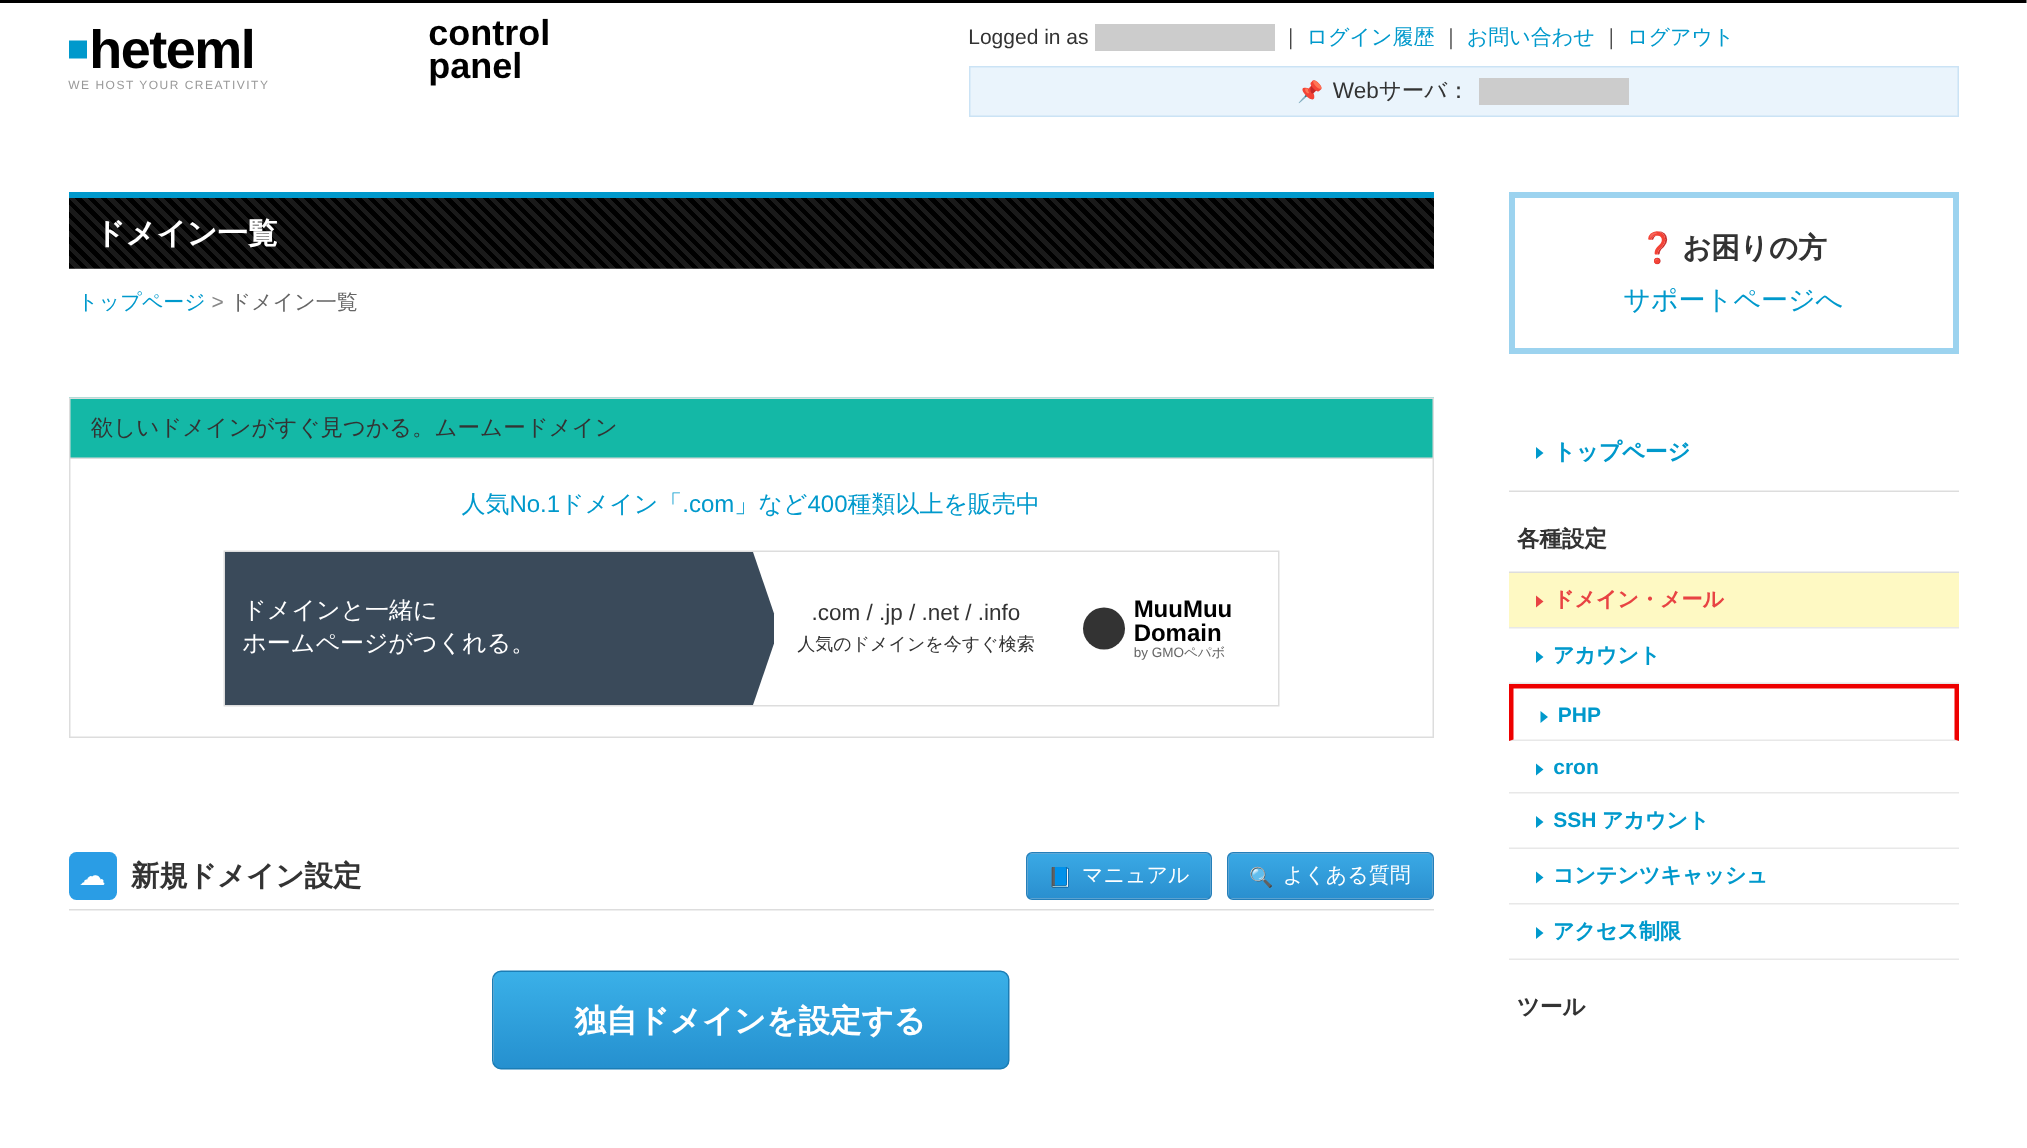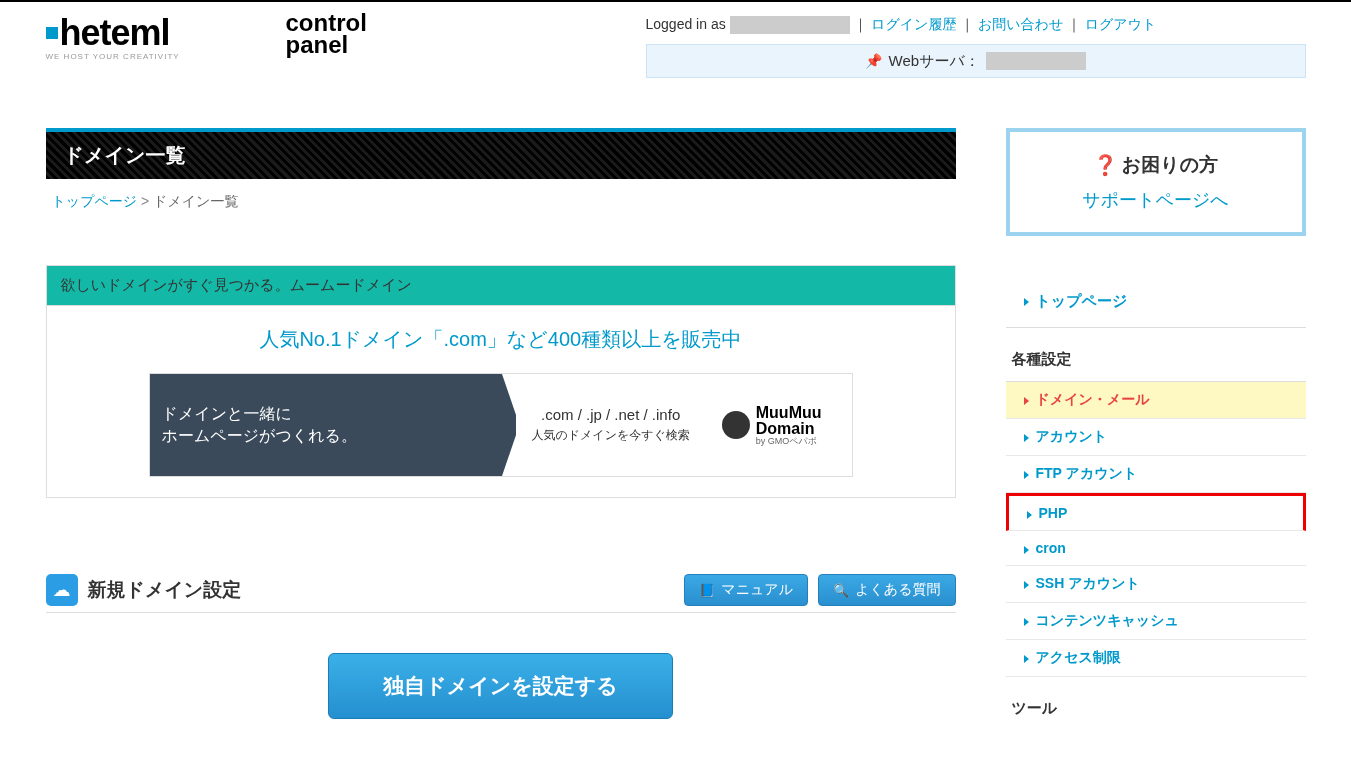--- a/index.html
+++ b/index.html
@@ -22,21 +22,21 @@
     .server-bar .gray-box2 { display: inline-block; background: #ccc; width: 100px; height: 18px; vertical-align: middle; }
     .main-cols { display: flex; gap: 50px; margin-top: 50px; align-items: flex-start; }
     .main-left { width: 910px; }
     .page-title-bar { background: #000; color: #fff; font-weight: bold; font-size: 20px; padding: 10px 18px; position: relative; border-top: 4px solid #0099cc; background-image: repeating-linear-gradient(45deg, #000 0, #000 3px, #1a1a1a 3px, #1a1a1a 6px); }
     .breadcrumb { padding: 14px 6px; font-size: 14px; }
     .breadcrumb a { color: #0099cc; text-decoration: none; }
     .breadcrumb .sep { color: #888; }
     .breadcrumb .current { color: #666; }
     .promo-head { background: #14b8a6; border: 1px solid #ddd; padding: 10px 14px; font-size: 15px; color: #333; margin-top: 40px; }
     .promo-body { border: 1px solid #ddd; border-top: none; padding: 20px; }
-    .promo-link { text-align: center; color: #0099cc; font-size: 20px; }
+    .promo-link { text-align: center; color: #0099cc; font-size: 16px; }
     .promo-link a { color: #0099cc; text-decoration: none; }
     .promo-banner { margin: 20px auto 0; width: 704px; height: 104px; display: flex; border: 1px solid #ddd; }
     .promo-banner-left { width: 352px; background: #3a4a5a; color: #fff; position: relative; padding: 18px 12px; font-size: 16px; line-height: 1.4; display: flex; align-items: center; }
     .promo-banner-left::after { content: ""; position: absolute; right: -14px; top: 0; bottom: 0; width: 0; border-left: 14px solid #3a4a5a; border-top: 41px solid transparent; border-bottom: 41px solid transparent; }
     .promo-banner-right { flex: 1; display: flex; align-items: center; justify-content: space-around; padding: 0 14px; }
     .domain-list { font-size: 15px; color: #333; text-align: center; }
     .domain-sub { font-size: 12px; color: #333; margin-top: 4px; }
     .muu-logo { display: flex; align-items: center; gap: 6px; }
     .muu-icon { width: 28px; height: 28px; background: #333; border-radius: 50%; position: relative; }
     .muu-text { display: flex; flex-direction: column; line-height: 1; }
@@ -170,23 +170,20 @@
         <a href="#" class="side-top-link with-border"><span class="arrow"></span><span>トップページ</span></a>
 
         <div class="side-head">各種設定</div>
         <ul class="side-list" id="settings-list">
             <li>
               <a href="#" class="active"><span class="arrow"></span><span>ドメイン・メール</span></a>
             </li>
             <li>
               <a href="#"><span class="arrow"></span><span>アカウント</span></a>
             </li>
-            <li>
-              <a href="#"><span class="arrow"></span><span>FTP アカウント</span></a>
-            </li>
             <li class="highlight-red">
               <a href="#"><span class="arrow"></span><span>PHP</span></a>
             </li>
             <li>
               <a href="#"><span class="arrow"></span><span>cron</span></a>
             </li>
             <li>
               <a href="#"><span class="arrow"></span><span>SSH アカウント</span></a>
             </li>
             <li>

